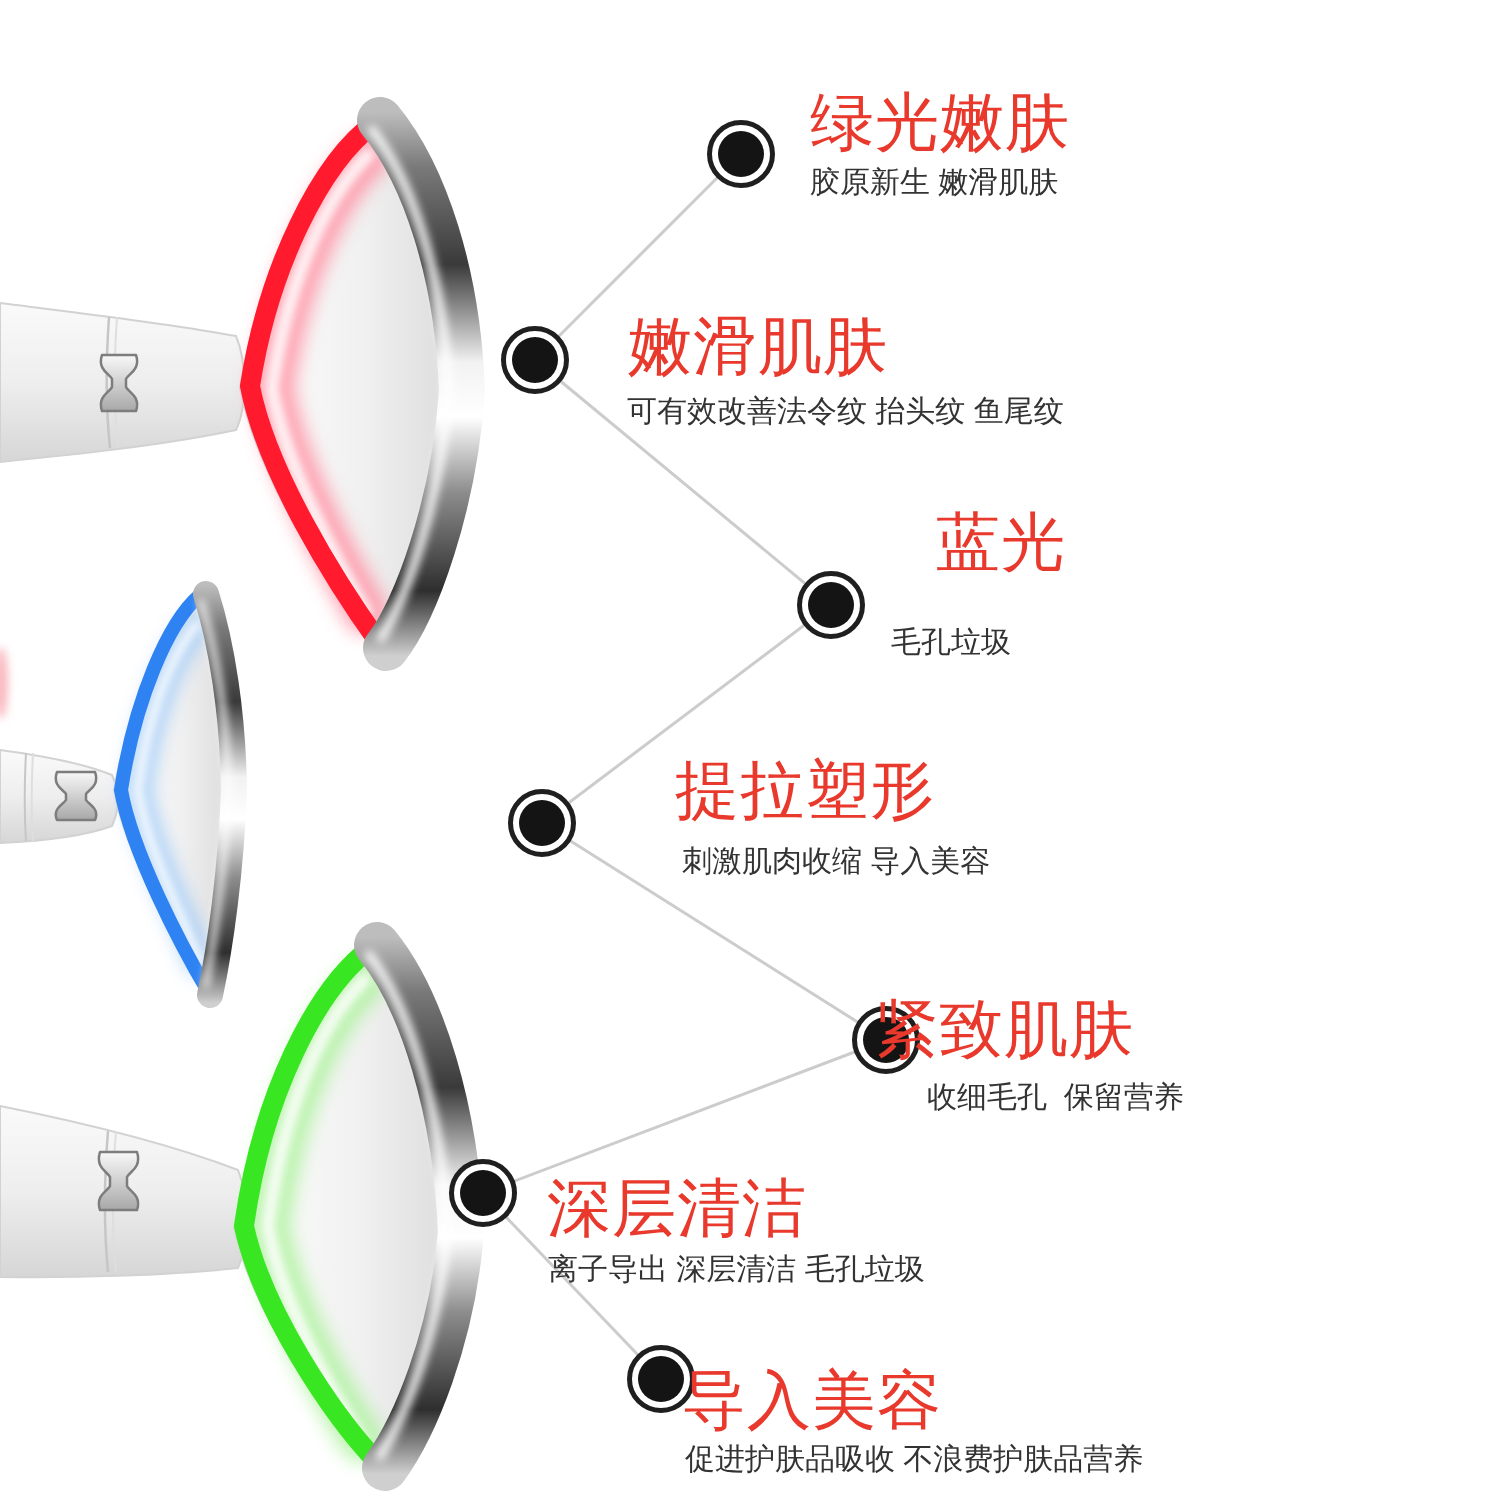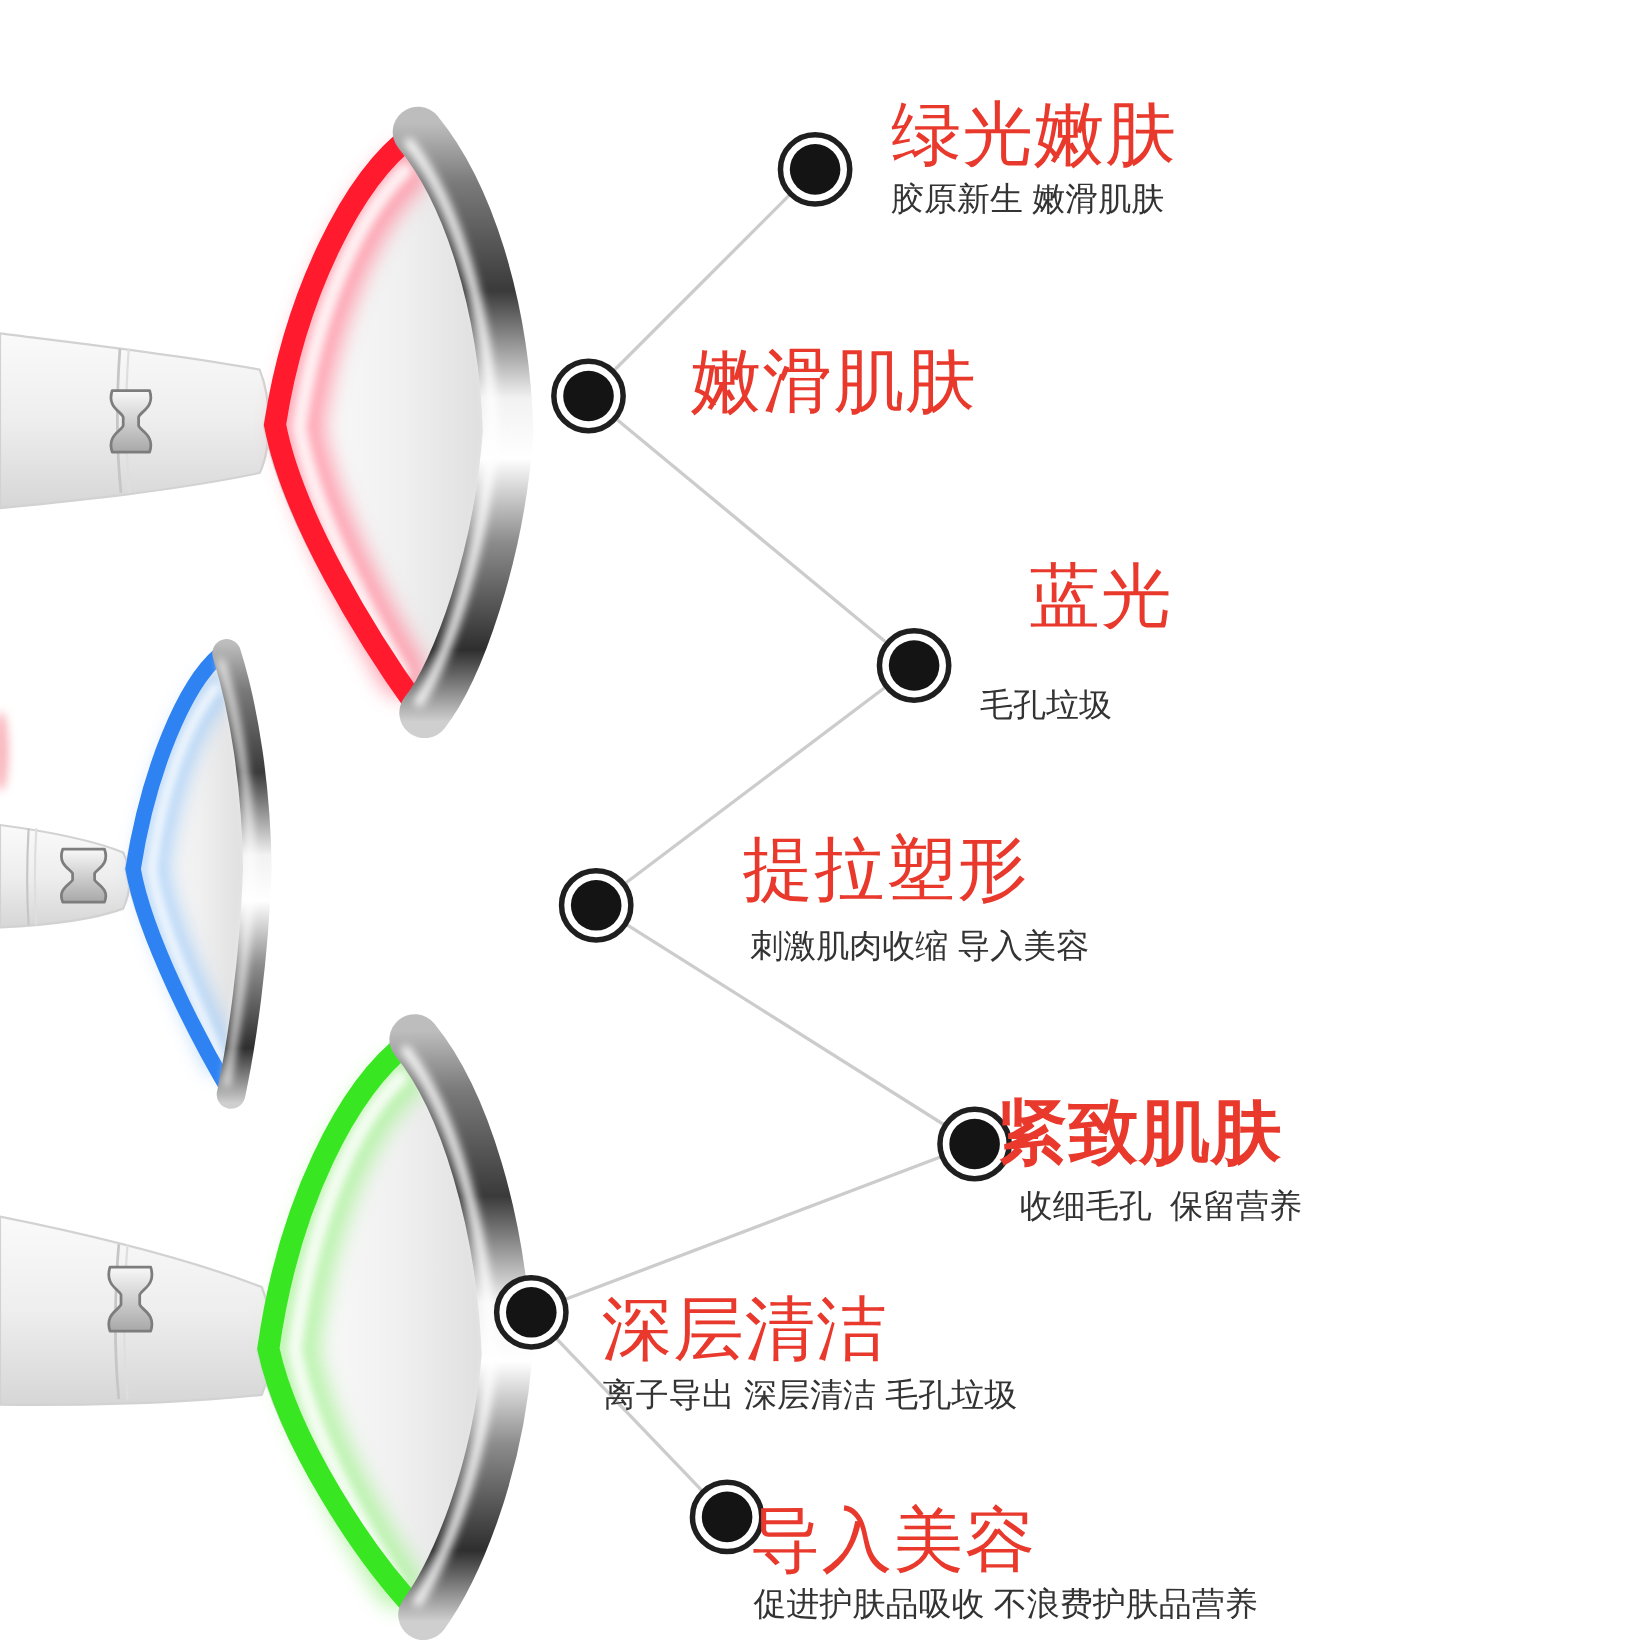--- a/index.html
+++ b/index.html
@@ -152,28 +152,29 @@
       <div class="bullet-core"></div>
     </div>
   <div class="bullet" style="left:661px;top:1379px;">
       <div class="bullet-core"></div>
     </div>
 
   <div class="f-title" style="left:810px;top:90px;">绿光嫩肤</div>
   <div class="f-sub" style="left:810px;top:167px;">胶原新生 嫩滑肌肤</div>
 
   <div class="f-title" style="left:628px;top:314px;">嫩滑肌肤</div>
+  <div class="f-sub" style="left:627px;top:396px;">可有效改善法令纹 抬头纹 鱼尾纹</div>
 
   <div class="f-title" style="left:888px;top:510px;margin-left:48px;">蓝光</div>
   <div class="f-sub" style="left:891px;top:627px;">毛孔垃圾</div>
 
   <div class="f-title" style="left:675px;top:758px;">提拉塑形</div>
   <div class="f-sub" style="left:682px;top:846px;">刺激肌肉收缩 导入美容</div>
 
-  <div class="f-title" style="left:906px;top:997px;font-weight:bold;">紧致肌肤</div>
+  <div class="f-title" style="left:874px;top:997px;">紧致肌肤</div>
   <div class="f-sub" style="left:927px;top:1082px;">收细毛孔  保留营养</div>
 
   <div class="f-title" style="left:547px;top:1176px;">深层清洁</div>
   <div class="f-sub" style="left:548px;top:1254px;">离子导出 深层清洁 毛孔垃圾</div>
 
   <div class="f-title" style="left:682px;top:1368px;">导入美容</div>
   <div class="f-sub" style="left:685px;top:1444px;text-align:right;">促进护肤品吸收 不浪费护肤品营养</div>
 
 </div>
 

